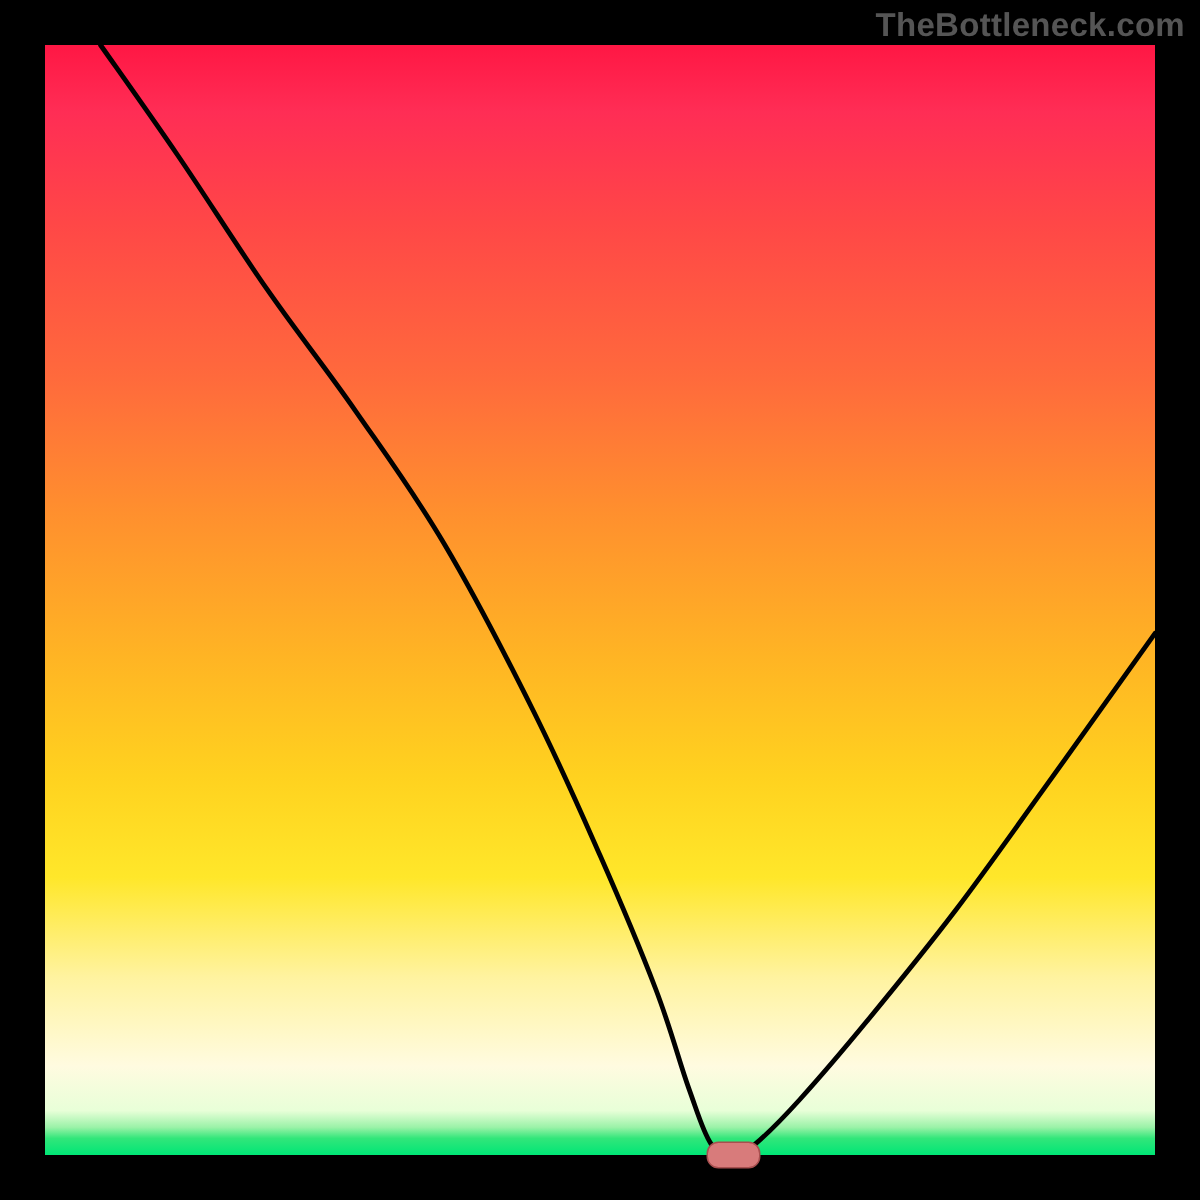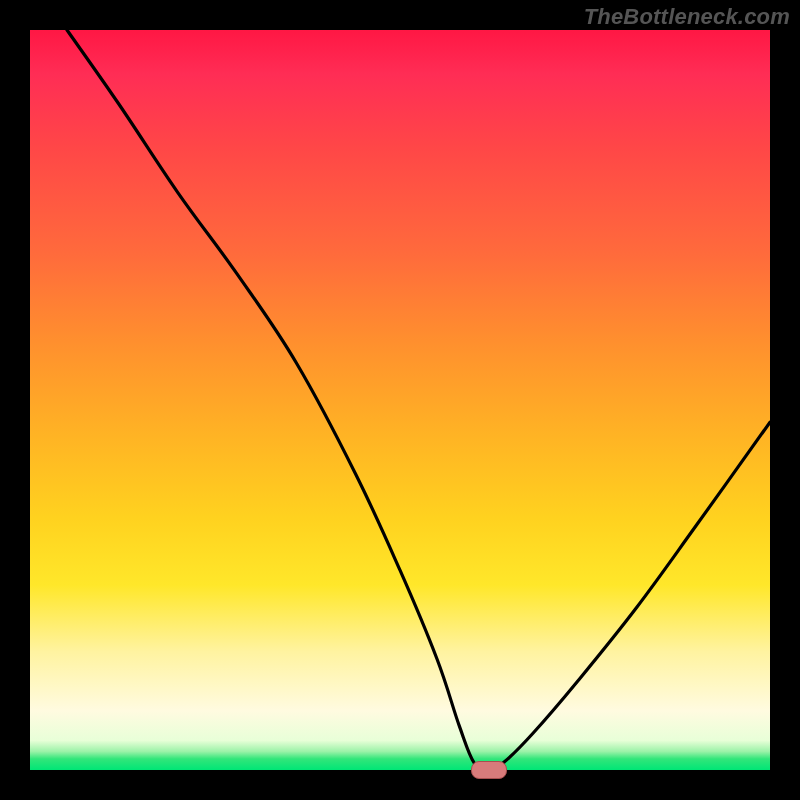--- a/index.html
+++ b/index.html
@@ -19,21 +19,20 @@
   }
   .watermark {
     position: absolute;
     top: 4px;
     right: 10px;
     color: #555;
     font-size: 22px;
     font-weight: 600;
     letter-spacing: 0.2px;
     z-index: 5;
-    font-style: italic;
   }
   .plot-outer {
     position: absolute;
     left: 30px;
     top: 30px;
     width: 740px;
     height: 740px;
     background: #000;
   }
   

